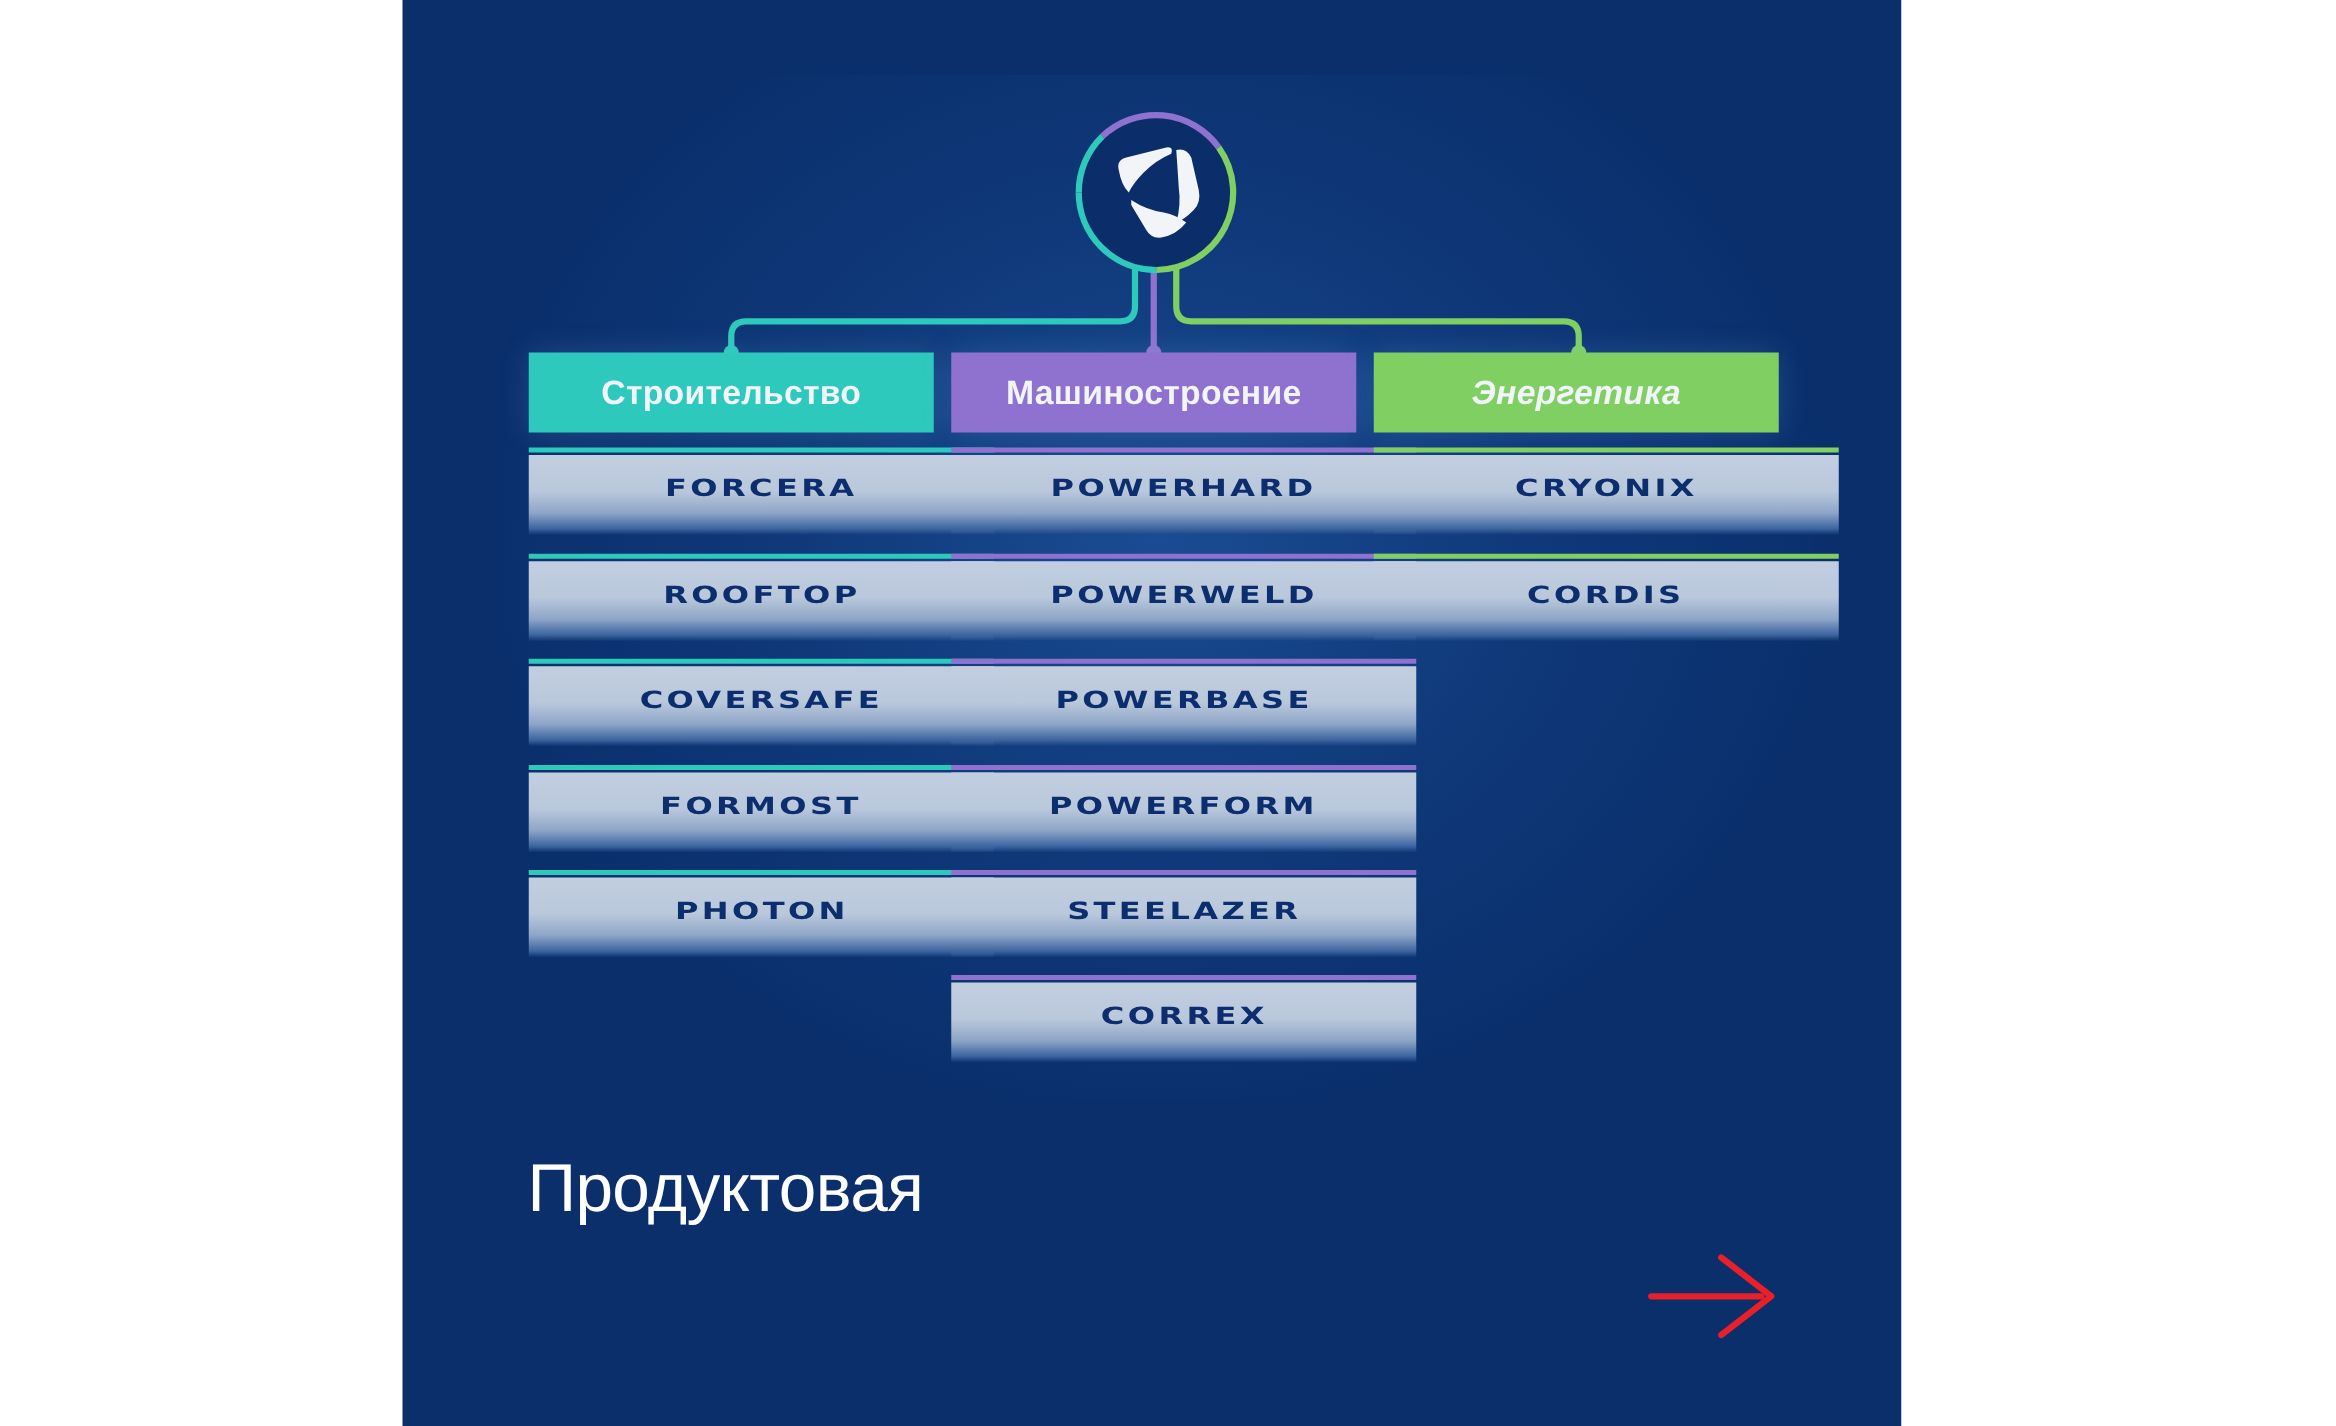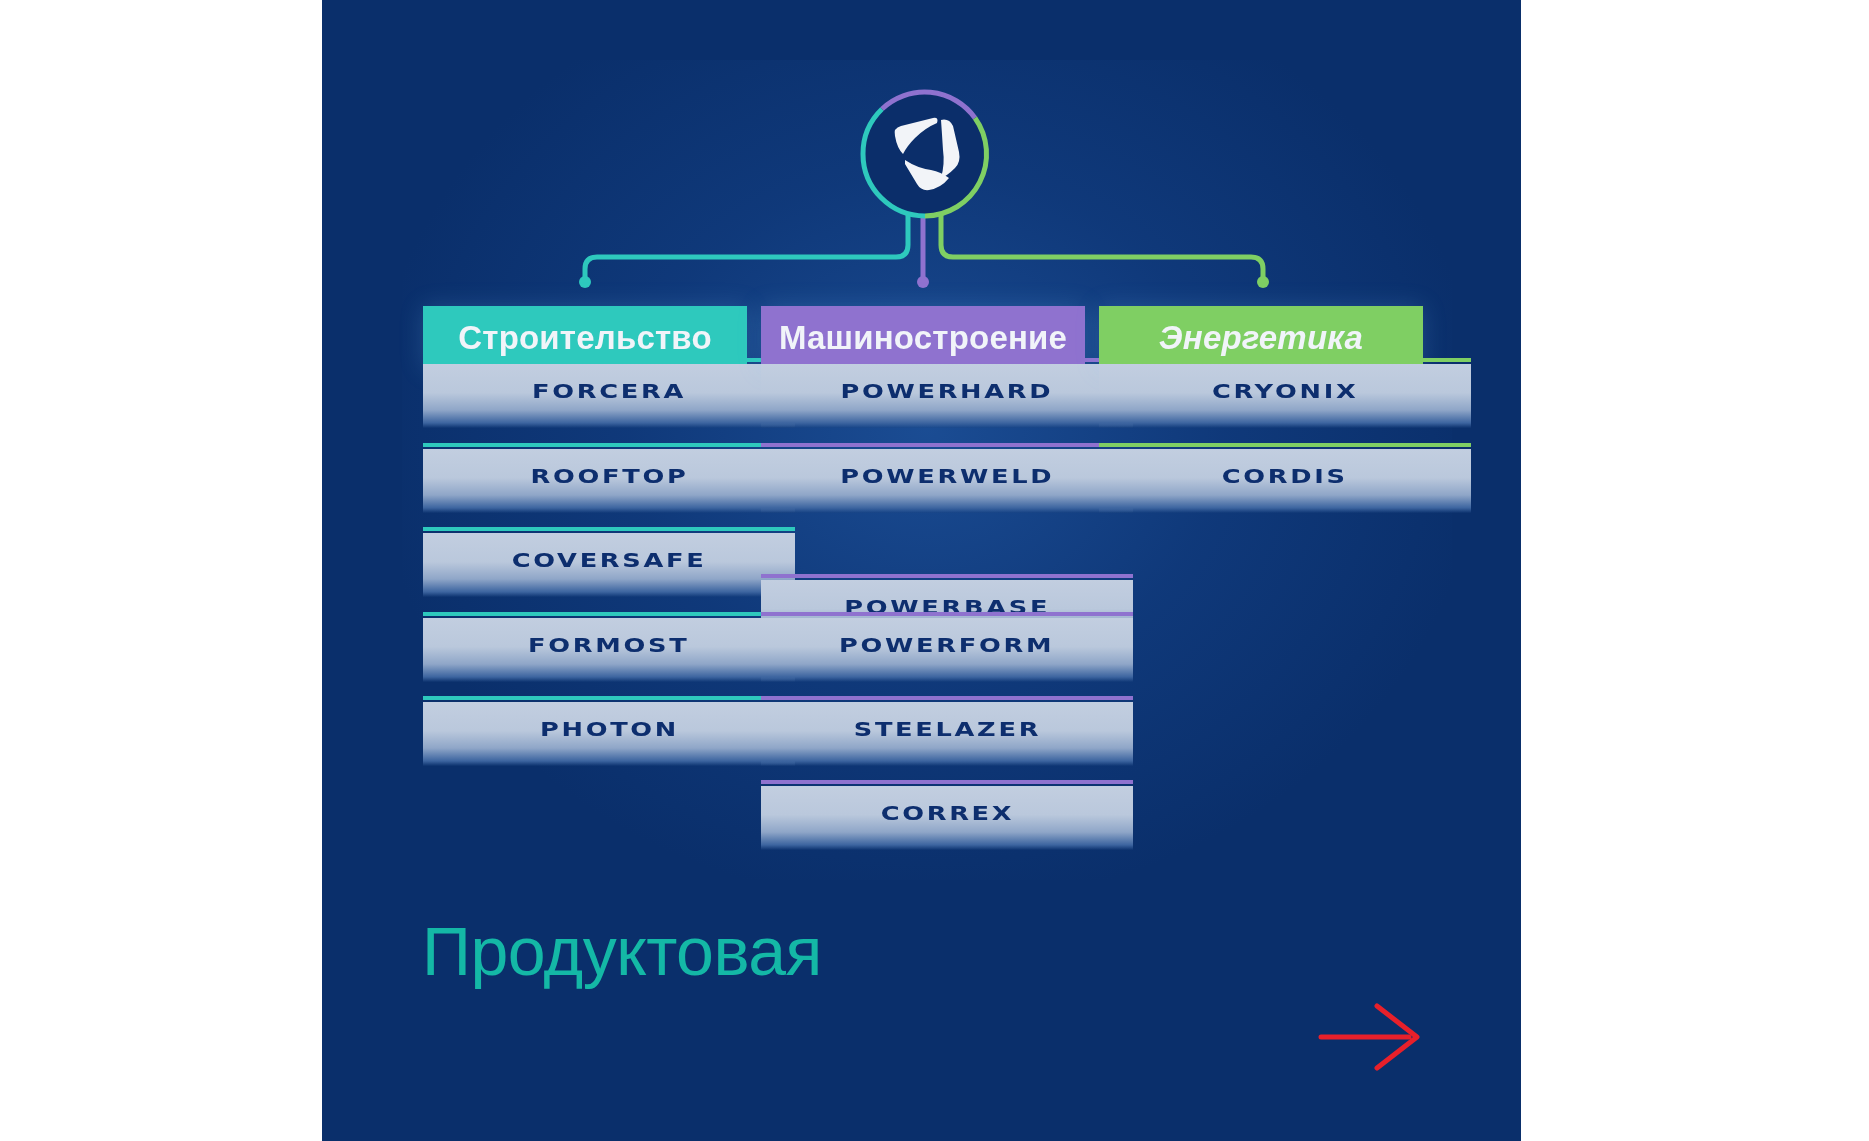--- a/index.html
+++ b/index.html
@@ -19,39 +19,38 @@
       pointer-events: none;
     }
     svg.connectors { position: absolute; left: 0; top: 0; }
     .logo-wrap {
       position: absolute; left: 541px; top: 92px; width: 124px; height: 124px;
       border-radius: 50%;
     }
     .column { position: absolute; top: 282px; width: 324px; }
     .col-header {
       height: 64px; display: flex; align-items: center; justify-content: center;
-      color: #f1f4f9; font-weight: bold; font-size: 33px; letter-spacing: 0.2px;
+      color: #f1f4f9; font-weight: bold; font-size: 27px; letter-spacing: 0.2px;
       box-shadow: 0 0 24px rgba(120,200,255,0.18);
-      margin-top: 24px;
     }
     .item { position: absolute; left: 0; width: 372px; height: 70px; }
     .item-accent { position: absolute; left: 0; top: 0; width: 100%; height: 4px; }
     .item-box {
       position: absolute; left: 0; top: 6px; width: 100%; height: 64px;
       background: linear-gradient(to bottom, #c2cee0 0%, #bac8dc 45%, #8fa6c8 72%, #3d65a0 92%, rgba(15,55,115,0.2) 100%);
       display: flex; align-items: center; justify-content: center;
       padding-bottom: 10px;
     }
     .item-label {
       color: #0d2e6e; font-family: "DejaVu Sans", sans-serif; font-weight: bold;
       font-size: 19px; letter-spacing: 2px; transform: scaleX(1.35); display: inline-block;
     }
     .title {
-      position: absolute; left: 100px; top: 908px; color: #14b8a6;
-      font-family: "Liberation Sans", sans-serif; font-size: 68px; line-height: 86px;
+      position: absolute; left: 100px; top: 908px; color: #ffffff;
+      font-family: "Liberation Sans", sans-serif; font-size: 54px; line-height: 86px;
       font-weight: normal; letter-spacing: -0.5px;
     }
     .title span { display: block; }
     .arrow { position: absolute; left: 995px; top: 1000px; width: 110px; height: 75px; cursor: pointer; }
   </style>
 </head>
 <body>
 
 <div class="stage">
   <div class="panel">
@@ -124,21 +123,21 @@
         <div class="item-box">
             <span class="item-label">POWERHARD</span>
           </div>
       </div>
       <div class="item" style="top:161px;padding-left:25px;">
         <div class="item-accent" style="background:#8f72cf;"></div>
         <div class="item-box">
             <span class="item-label">POWERWELD</span>
           </div>
       </div>
-      <div class="item" style="top:245px;margin-top:47px;">
+      <div class="item" style="top:245px;">
         <div class="item-accent" style="background:#8f72cf;"></div>
         <div class="item-box">
             <span class="item-label">POWERBASE</span>
           </div>
       </div>
       <div class="item" style="top:330px;">
         <div class="item-accent" style="background:#8f72cf;"></div>
         <div class="item-box">
             <span class="item-label">POWERFORM</span>
           </div>

